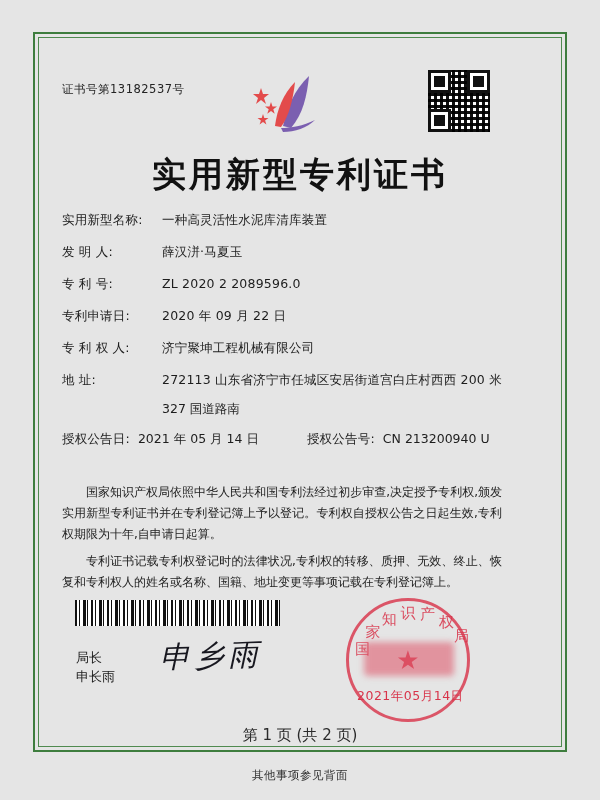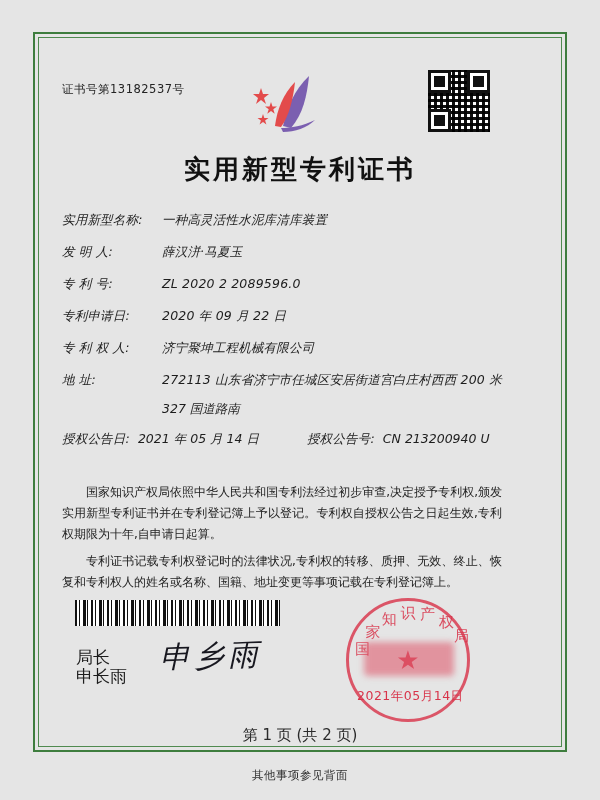--- a/index.html
+++ b/index.html
@@ -85,35 +85,34 @@
   .qr .tr { right: 0; top: 0; }
   .qr .bl { left: 0; bottom: 0; }
 
   
   .doc-title {
     position: absolute;
     left: 0; right: 0;
     top: 152px;
     text-align: center;
     font-family: "DejaVu Serif", "Liberation Serif", serif;
-    font-size: 26px;
+    font-size: 34px;
     font-weight: bold;
     letter-spacing: 3px;
     color: #111;
   }
 
   
   .fields {
     position: absolute;
     left: 62px;
     top: 212px;
     width: 440px;
     font-size: 12.5px;
     color: #1d1d1d;
-    font-style: italic;
   }
   .row {
     display: flex;
     align-items: flex-start;
     min-height: 16px;
     margin-bottom: 15px;
   }
   .row .lbl {
     flex: 0 0 auto;
     white-space: nowrap;
@@ -163,21 +162,21 @@
       repeating-linear-gradient(90deg,
         #111 0 2px, #fff 2px 4px, #111 4px 5px, #fff 5px 8px,
         #111 8px 11px, #fff 11px 12px, #111 12px 13px, #fff 13px 16px);
   }
 
   
   .sig-label {
     position: absolute;
     left: 76px;
     top: 648px;
-    font-size: 17px;
+    font-size: 13px;
     line-height: 19px;
     color: #1d1d1d;
   }
   .sig-hand {
     position: absolute;
     left: 160px;
     top: 636px;
     font-family: "DejaVu Serif", "Liberation Serif", serif;
     font-size: 30px;
     font-style: italic;

